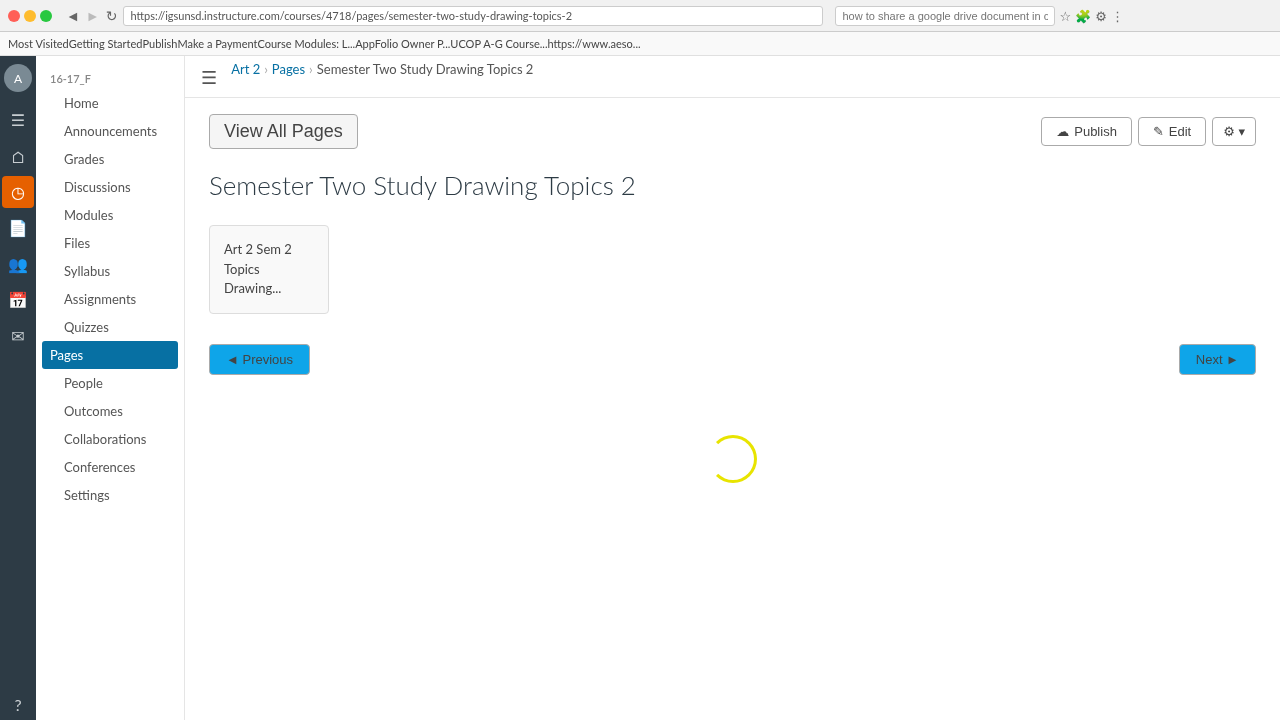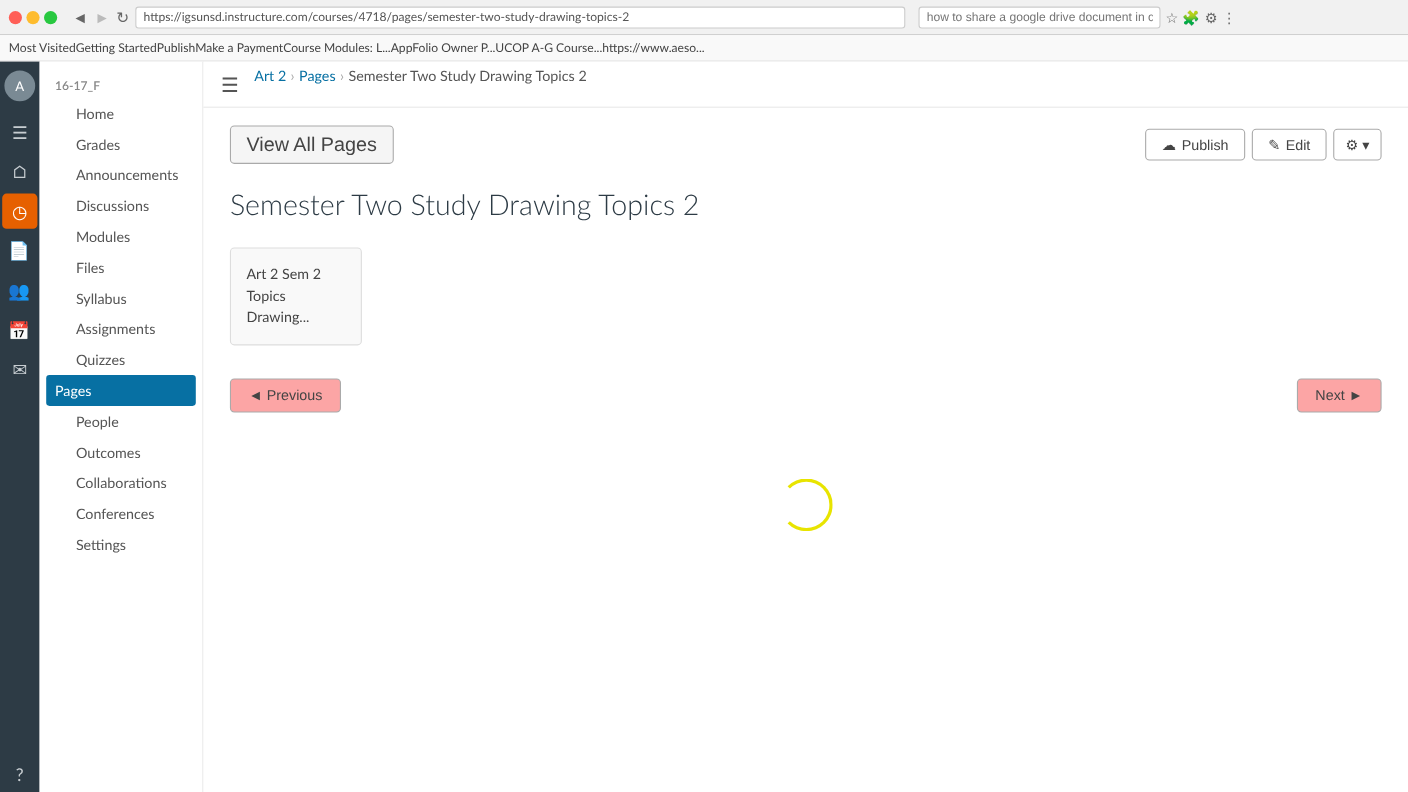--- a/index.html
+++ b/index.html
@@ -77,26 +77,25 @@
       overflow-y: auto;
     }
     .sidebar-label {
       font-size: 11px;
       color: #888;
       padding: 6px 14px 4px;
       font-weight: 600;
     }
     .sidebar-item {
       display: block;
-      padding: 6px 14px;
+      padding: 6px 28px;
       font-size: 13px;
       color: #555;
       cursor: pointer;
       text-decoration: none;
-      margin-left: 19px;
     }
     .sidebar-item.active {
       background: #0770a3;
       color: #fff;
       border-radius: 3px;
       margin: 0 6px;
       padding: 6px 8px;
     }
 
     
@@ -191,21 +190,21 @@
 
     
     .page-nav {
       display: flex;
       align-items: center;
       justify-content: space-between;
       margin-top: 10px;
     }
     .btn-prev, .btn-next {
       border: 1px solid #aaa;
-      background: #fca5a5;
+      background: #0ea5e9;
       padding: 7px 16px;
       border-radius: 4px;
       cursor: pointer;
       font-size: 13px;
       color: #444;
     }
 
     
     .spinner-container {
       display: flex;
@@ -302,22 +301,22 @@
     <div class="rail-item">📄</div>
     <div class="rail-item">👥</div>
     <div class="rail-item">📅</div>
     <div class="rail-item">✉</div>
     <div class="rail-item" style="margin-top:auto;">?</div>
   </div>
 
   <div class="sidebar">
     <div class="sidebar-label">16-17_F</div>
     <a class="sidebar-item">Home</a>
+    <a class="sidebar-item">Announcements</a>
     <a class="sidebar-item">Grades</a>
-    <a class="sidebar-item">Announcements</a>
     <a class="sidebar-item">Discussions</a>
     <a class="sidebar-item">Modules</a>
     <a class="sidebar-item">Files</a>
     <a class="sidebar-item">Syllabus</a>
     <a class="sidebar-item">Assignments</a>
     <a class="sidebar-item">Quizzes</a>
     <a class="sidebar-item active">Pages</a>
     <a class="sidebar-item">People</a>
     <a class="sidebar-item">Outcomes</a>
     <a class="sidebar-item">Collaborations</a>

